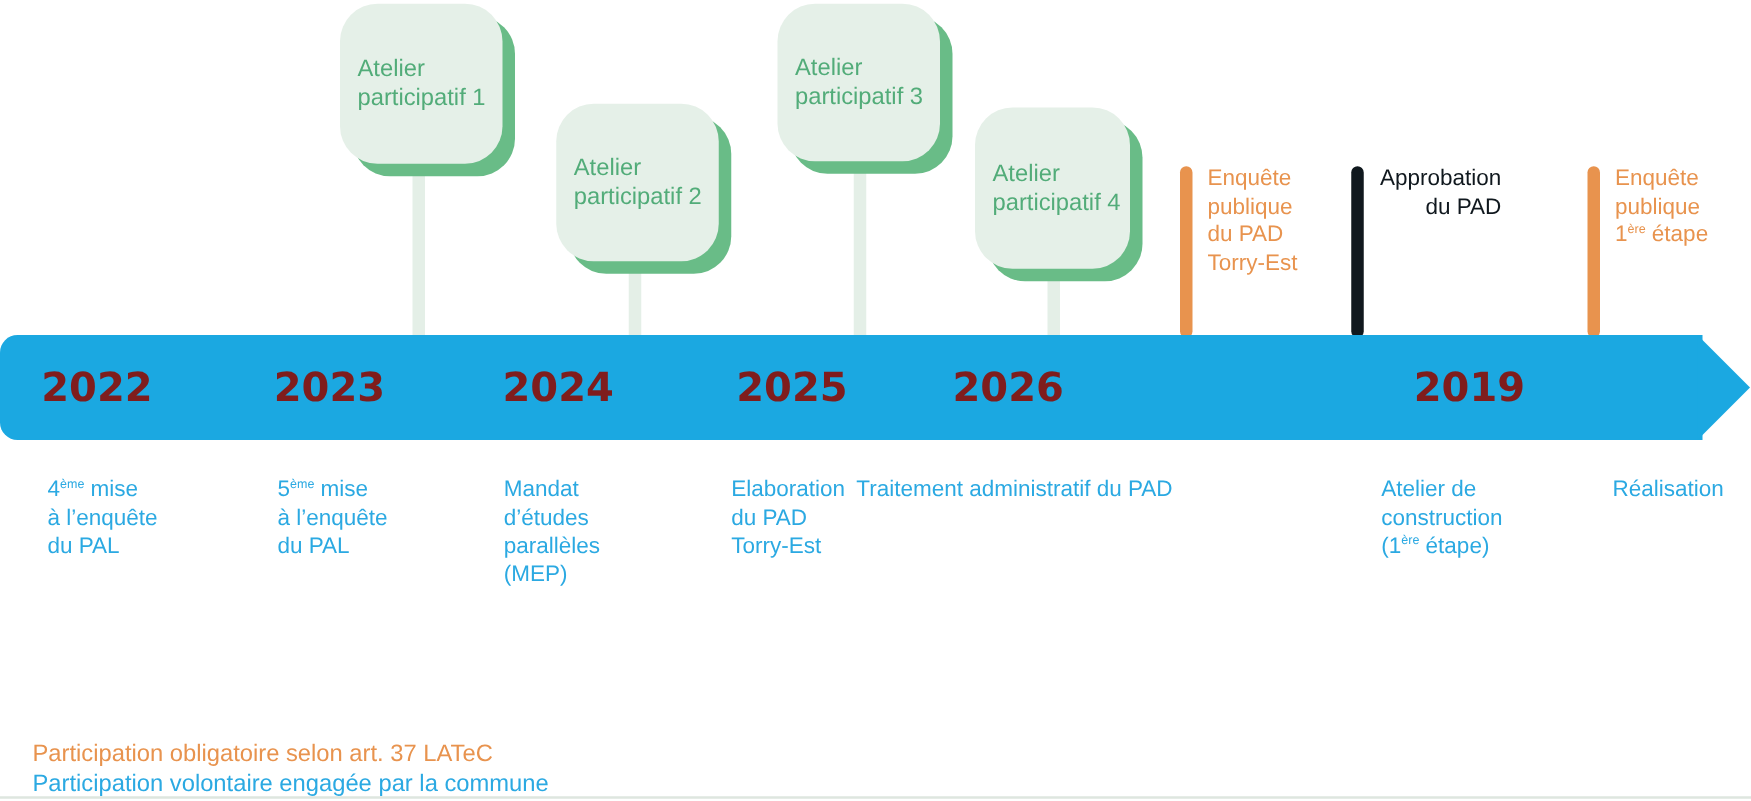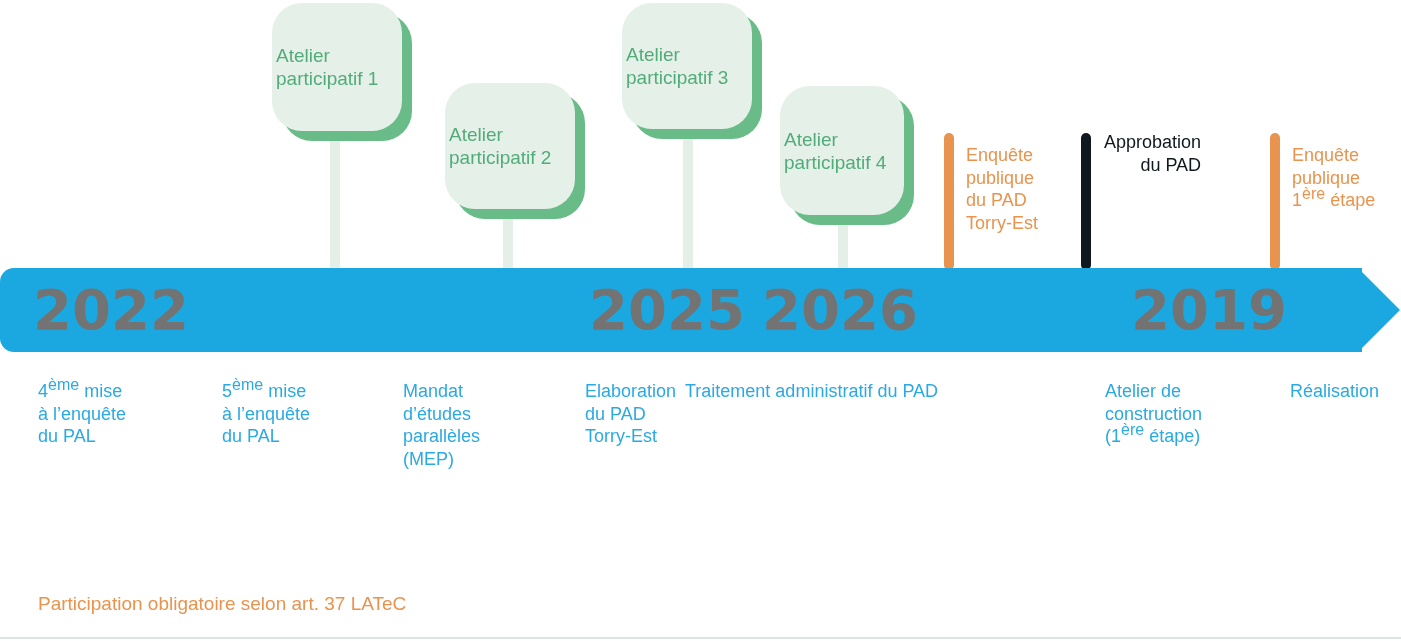--- a/index.html
+++ b/index.html
@@ -17,66 +17,66 @@
     border-radius:14px 0 0 14px;
   }
   .band-tip{
     position:absolute;left:1358px;top:268px;width:42px;height:84px;
     background:var(--band-blue,#1BA8E1);
     clip-path:polygon(0 0,100% 50%,0 100%);
   }
   .year{
     position:absolute;top:283px;
     font-family:"DejaVu Sans", sans-serif;
-    font-weight:800;font-size:56px;line-height:54px;
-    color:#737373;letter-spacing:0px;white-space:nowrap;
+    font-weight:800;font-size:32px;line-height:54px;
+    color:#7f1d1d;letter-spacing:0px;white-space:nowrap;
   }
   
   .stem{
     position:absolute;width:10px;
     background:var(--stem-green,#E4EFE7);
   }
   .callout{
     position:absolute;
     background:var(--green-fill,#E5F0E8);
     border-radius:30px;
     box-shadow:10px 10px 0 var(--green-shadow,#69BC87);
     display:flex;flex-direction:column;justify-content:center;
-    padding-left:4px;box-sizing:border-box;
+    padding-left:14px;box-sizing:border-box;
   }
   .callout .line{
     color:var(--green-text,#52AC79);
     font-size:19px;line-height:23px;white-space:nowrap;
   }
   
   .marker-bar{
     position:absolute;top:133px;width:10px;height:137px;
     border-radius:5px;
   }
   .marker-bar.orange{background:var(--orange,#E8934E);}
   .marker-bar.dark{background:var(--dark,#10181E);}
   .marker-label{
     position:absolute;top:131px;
     font-size:18px;line-height:22.5px;white-space:nowrap;
   }
-  .marker-label.orange{color:var(--orange,#E8934E);margin-top:13px;}
+  .marker-label.orange{color:var(--orange,#E8934E);}
   .marker-label.dark{color:var(--dark,#10181E);text-align:right;}
   
   .milestone{
     position:absolute;top:380px;
     color:var(--text-blue,#2BA9E2);
     font-size:18px;line-height:22.5px;white-space:nowrap;
   }
   sup{
-    font-size:16px;line-height:0;vertical-align:baseline;
+    font-size:10px;line-height:0;vertical-align:baseline;
     position:relative;top:-7px;
   }
   
   .legend-line{
-    position:absolute;left:38px;
+    position:absolute;left:26px;
     font-size:19px;line-height:24px;white-space:nowrap;
   }
   .legend-line.orange{color:var(--orange,#E8934E);top:592px;}
   .legend-line.blue{color:var(--text-blue,#2BA9E2);top:616px;}
   .bottom-rule{
     position:absolute;left:0;top:637px;width:1401px;height:2px;
     background:var(--rule-gray,#DEE6DF);
   }
 </style>
 </head>
@@ -123,20 +123,22 @@
   <div class="marker-bar orange" style="left:1270px"></div>
   <div class="marker-label orange" style="left:1292px">
     <div>Enquête</div>
     <div>publique</div>
     <div><span>1</span><sup>ère</sup><span> étape</span></div>
   </div>
 
   <div class="band"></div>
   <div class="band-tip"></div>
   <div class="year" style="left:33px">2022</div>
+  <div class="year" style="left:219px">2023</div>
+  <div class="year" style="left:402px">2024</div>
   <div class="year" style="left:589px">2025</div>
   <div class="year" style="left:762px">2026</div>
   <div class="year" style="left:1131px">2019</div>
 
   <div class="milestone" style="left:38px">
     <div><span>4</span><sup>ème</sup><span> mise</span></div>
     <div>à l’enquête</div>
     <div>du PAL</div>
   </div>
 
@@ -167,15 +169,16 @@
     <div>Atelier de</div>
     <div>construction</div>
     <div><span>(1</span><sup>ère</sup><span> étape)</span></div>
   </div>
 
   <div class="milestone" style="left:1290px">
     <div>Réalisation</div>
   </div>
 
   <div class="legend-line orange">Participation obligatoire selon art. 37 LATeC</div>
+  <div class="legend-line blue">Participation volontaire engagée par la commune</div>
 
   <div class="bottom-rule"></div>
 </div>
 
 </body></html>

